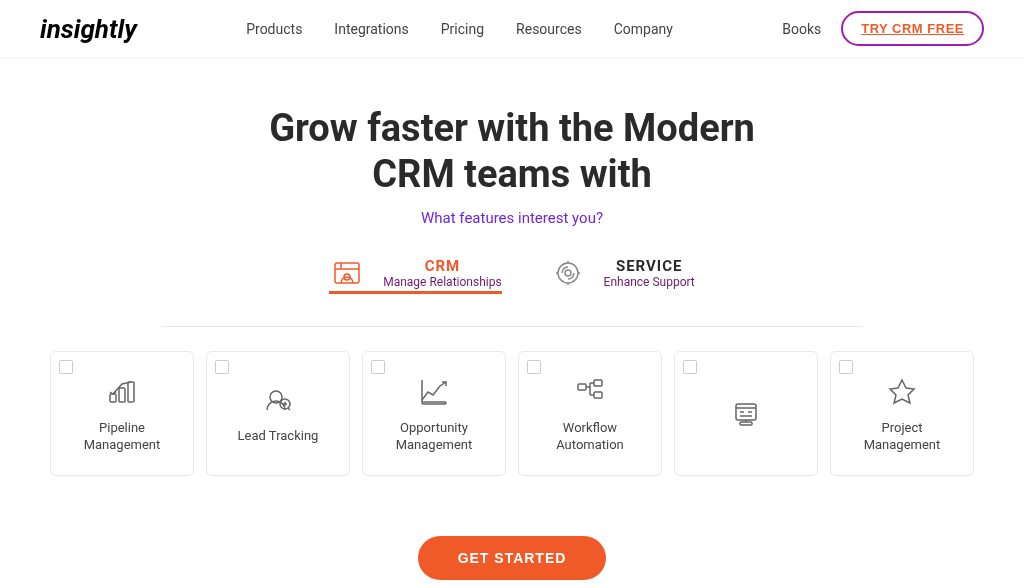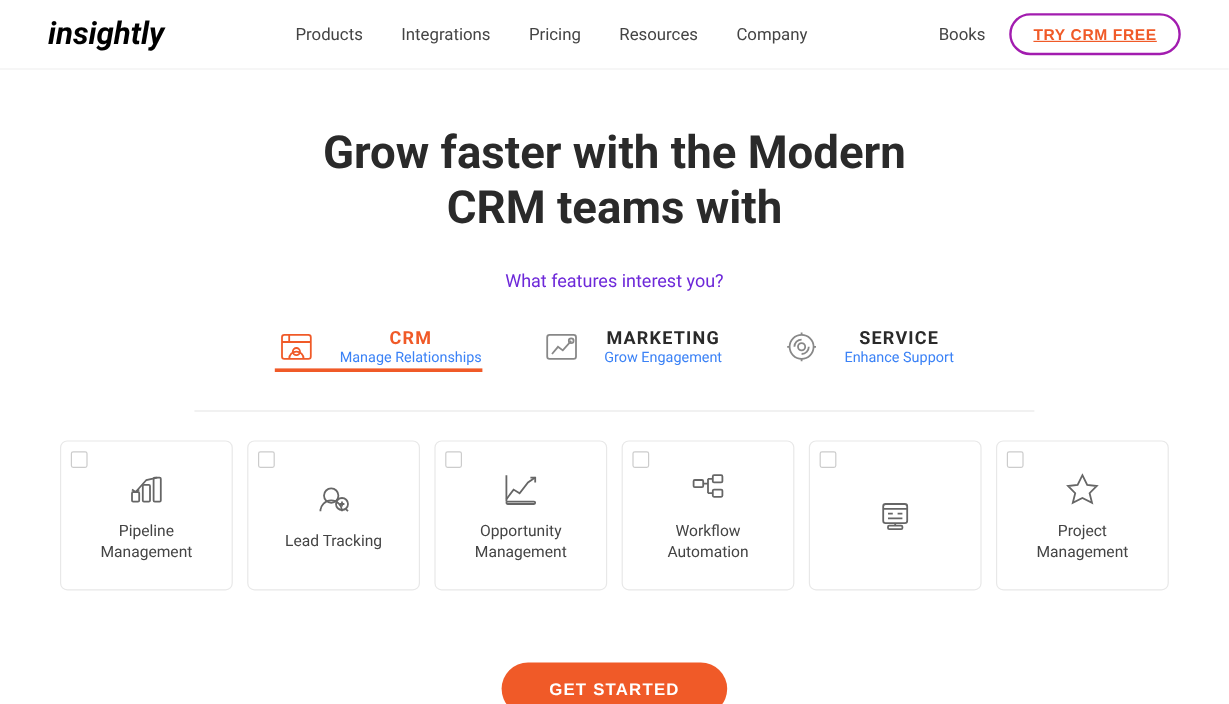--- a/index.html
+++ b/index.html
@@ -17,32 +17,32 @@
     .nav-actions { display: flex; align-items: center; gap: 20px; }
     .login-link { font-size: 14px; color: #444; cursor: pointer; }
     .try-btn {
       border: 2px solid #a21caf; color: #f05a28; background: transparent;
       padding: 8px 18px; border-radius: 24px; font-size: 13px; font-weight: 600;
       cursor: pointer; letter-spacing: 0.5px; text-decoration: underline;
     }
 
     
     .hero { text-align: center; padding: 48px 20px 28px; }
-    .hero-title { font-size: 38px; font-weight: 700; color: #2a2a2a; line-height: 1.2; margin-bottom: 28px; }
+    .hero-title { font-size: 38px; font-weight: 700; color: #2a2a2a; line-height: 1.2; margin-bottom: 12px; }
     .hero-subtitle { font-size: 15px; color: #6d28d9; margin-bottom: 28px; }
 
     
     .tabs { display: flex; justify-content: center; gap: 48px; margin-bottom: 32px; padding-bottom: 0; }
     .tab { display: flex; align-items: center; gap: 18px; cursor: pointer; border-bottom: 3px solid transparent; }
     .tab.active { border-bottom: 3px solid #f05a28; }
     .tab-icon { width: 36px; height: 36px; display: flex; align-items: center; justify-content: center; }
     .tab-icon svg { width: 32px; height: 32px; }
     .tab-text .tab-label { font-size: 15px; font-weight: 700; color: #2a2a2a; letter-spacing: 1px; }
     .tab.active .tab-label { color: #f05a28; }
-    .tab-text .tab-sublabel { font-size: 12px; color: #3b82f6; }
+    .tab-text .tab-sublabel { font-size: 12px; color: #701a75; }
     .tabs-divider { width: 100%; max-width: 700px; margin: 0 auto; height: 1px; background: #e8e8e8; margin-bottom: 24px; }
 
     
     .feature-cards { display: flex; justify-content: center; gap: 12px; padding: 0 30px; margin-bottom: 28px; }
     .feature-card {
       width: 148px; height: 125px; border: 1px solid #e8e8e8; border-radius: 6px;
       display: flex; flex-direction: column; align-items: center; justify-content: center;
       gap: 10px; cursor: pointer; background: #fff; position: relative;
     }
     .card-icon { width: 36px; height: 36px; display: flex; align-items: center; justify-content: center; }
@@ -97,33 +97,20 @@
           <circle cx="16" cy="20" r="3"></circle>
           <path d="M10 26c0-3.3 2.7-6 6-6s6 2.7 6 6"></path>
         </svg>
       </div>
       <div class="tab-text">
         <div class="tab-label">CRM</div>
         <div class="tab-sublabel">Manage Relationships</div>
       </div>
     </div>
 
-    <div class="tab">
-      <div class="tab-icon">
-        <svg viewBox="0 0 32 32" stroke="#888" fill="none" stroke-width="1.5">
-          <rect x="4" y="6" width="24" height="20" rx="2"></rect>
-          <polyline points="8,22 13,16 17,19 24,11"></polyline>
-          <circle cx="24" cy="11" r="2"></circle>
-        </svg>
-      </div>
-      <div class="tab-text">
-        <div class="tab-label">MARKETING</div>
-        <div class="tab-sublabel">Grow Engagement</div>
-      </div>
-    </div>
 
     <div class="tab">
       <div class="tab-icon">
         <svg viewBox="0 0 32 32" stroke="#888" fill="none" stroke-width="1.5">
           <circle cx="16" cy="16" r="10"></circle>
           <path d="M10 16a6 6 0 0 1 6-6"></path>
           <path d="M22 16a6 6 0 0 1-6 6"></path>
           <circle cx="16" cy="16" r="3"></circle>
           <line x1="16" y1="6" x2="16" y2="4"></line>
           <line x1="16" y1="28" x2="16" y2="26"></line>

